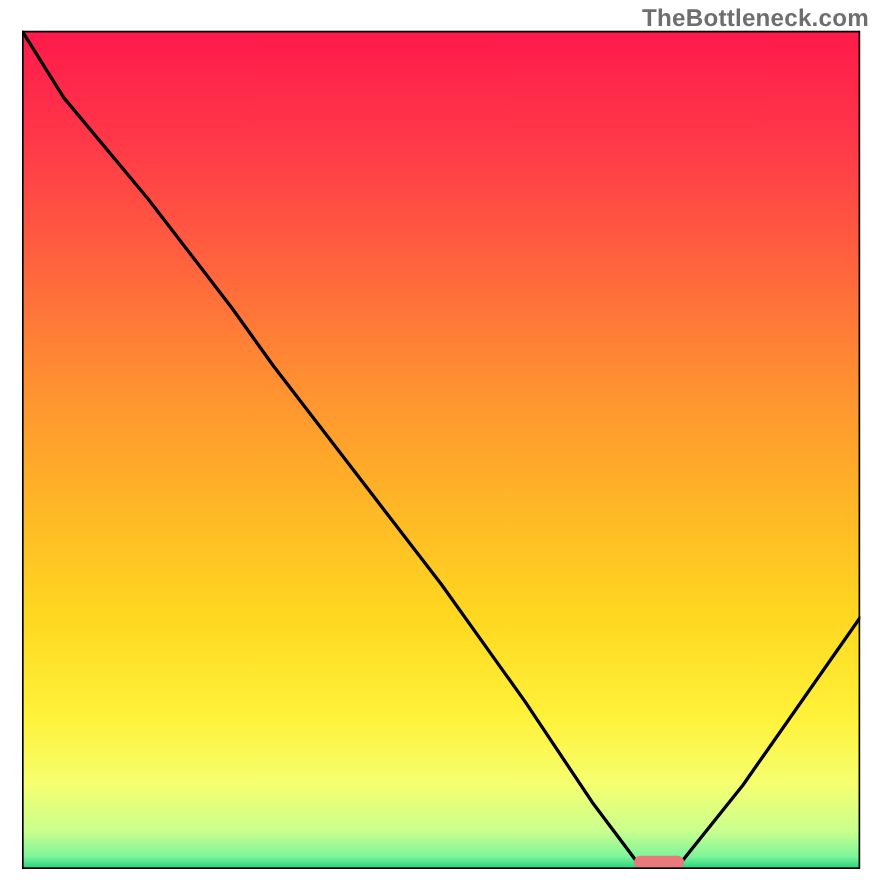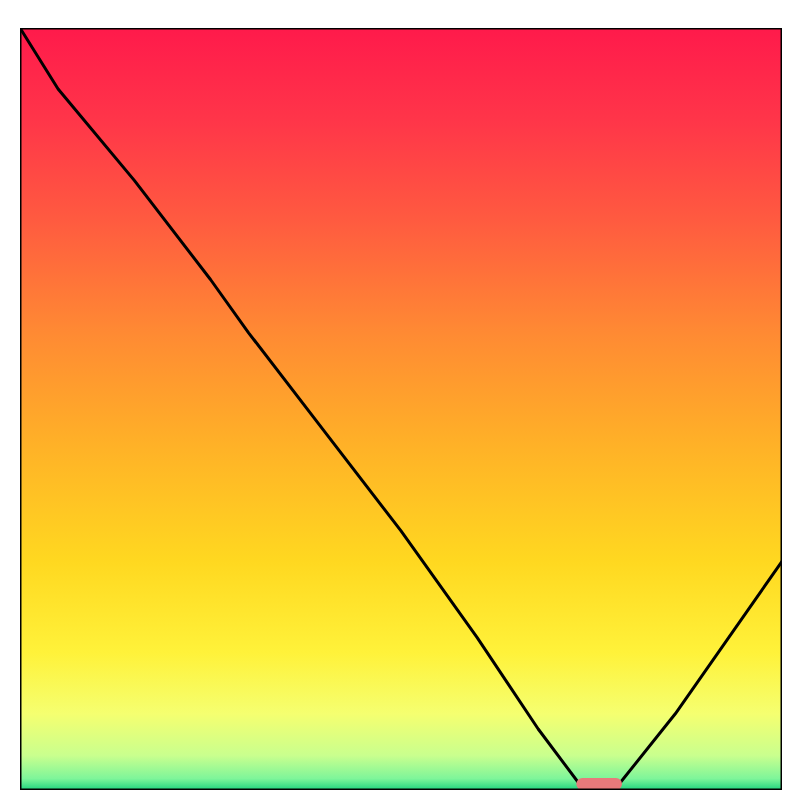--- a/index.html
+++ b/index.html
@@ -33,20 +33,21 @@
     height: 762px;
   }
   svg {
     display: block;
   }
 </style>
 </head>
 <body>
 
 <div class="outer">
+  <div class="watermark">TheBottleneck.com</div>
 
   <div class="plot-wrap">
     <svg id="chart-svg" width="762" height="762" viewBox="0 0 762 762">
       <defs>
         <linearGradient id="bg-grad" x1="0" y1="0" x2="0" y2="1">
             <stop offset="0%" stop-color="#ff1a4b"></stop>
             <stop offset="12%" stop-color="#ff3549"></stop>
             <stop offset="25%" stop-color="#ff5a40"></stop>
             <stop offset="40%" stop-color="#ff8a33"></stop>
             <stop offset="55.00000000000001%" stop-color="#ffb227"></stop>

